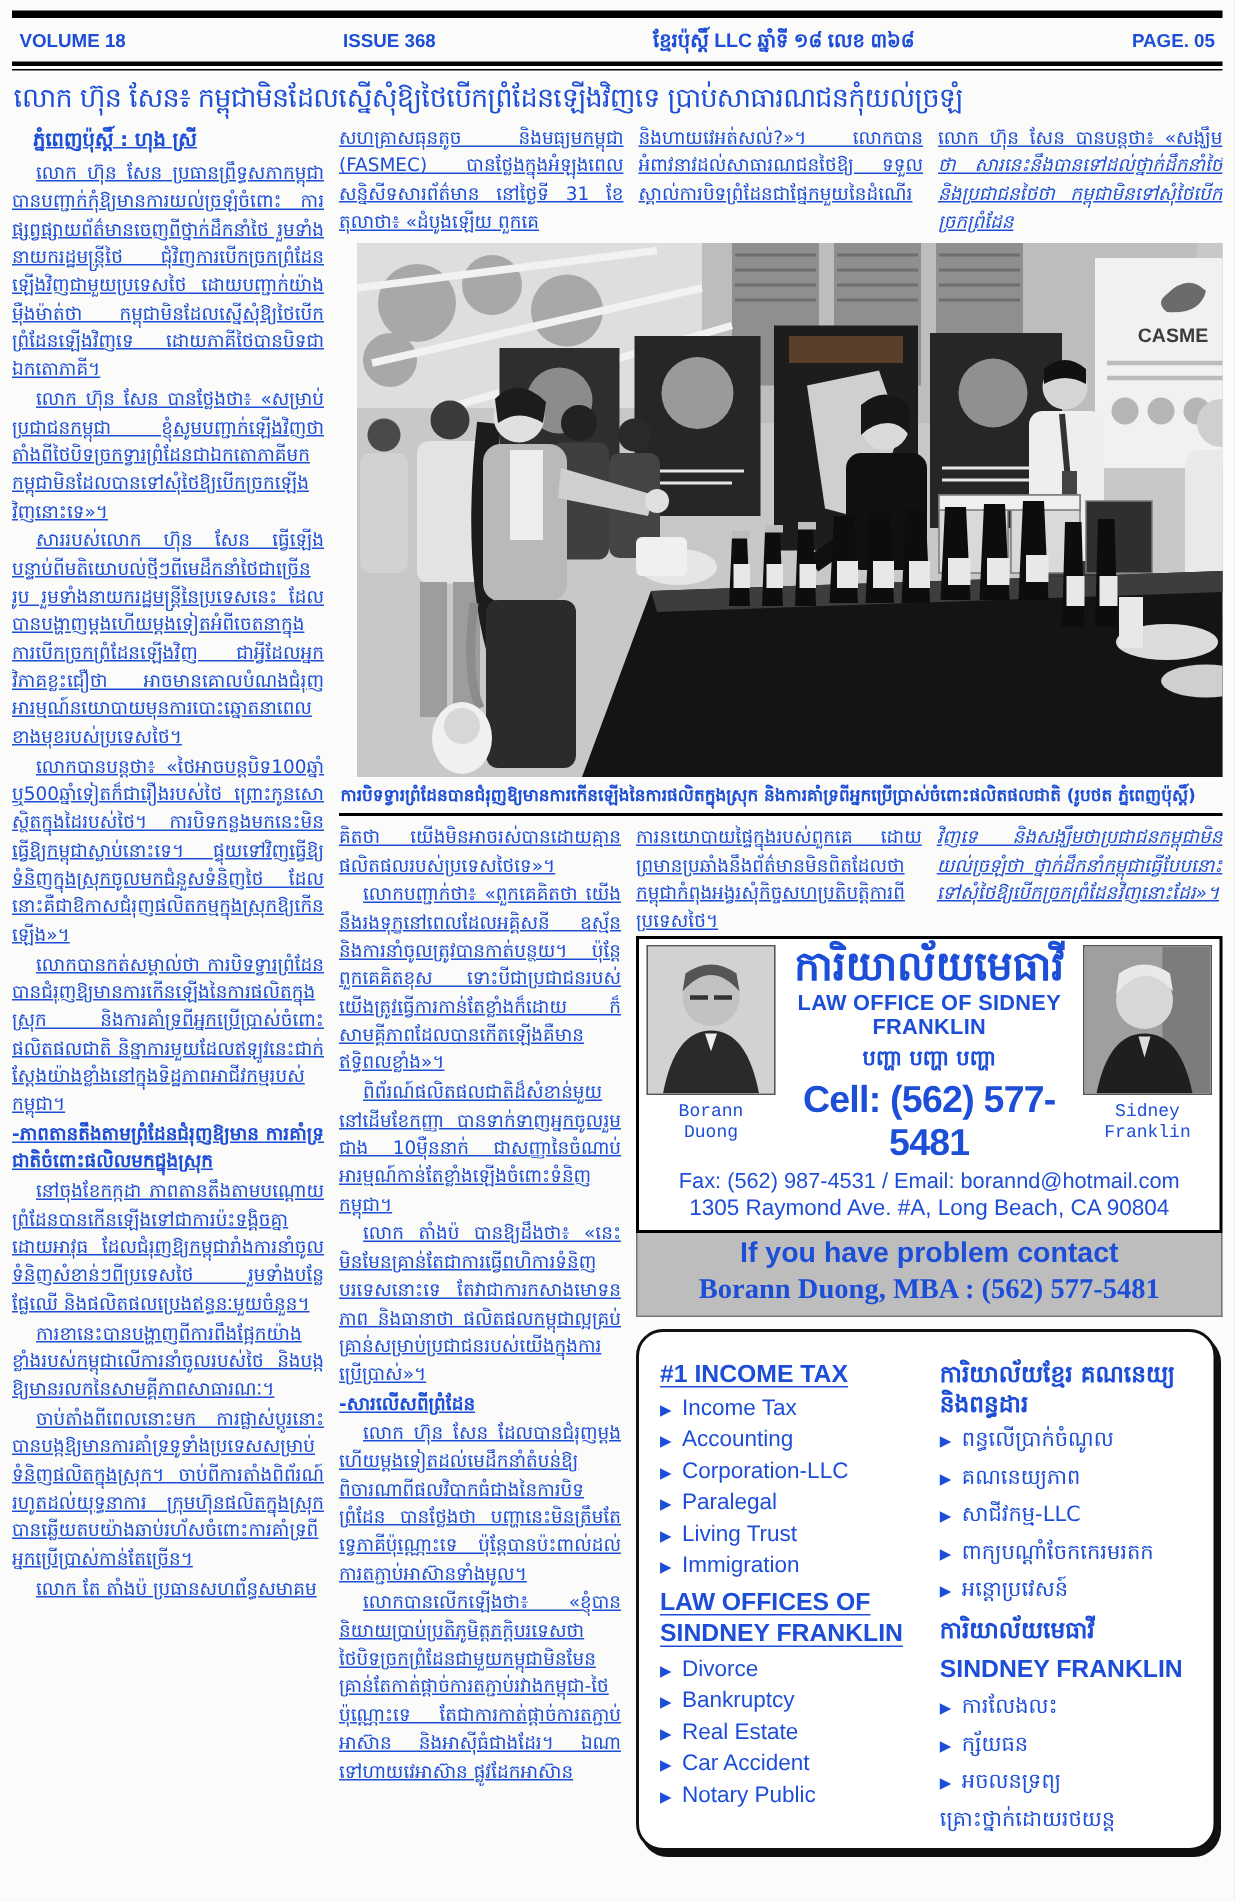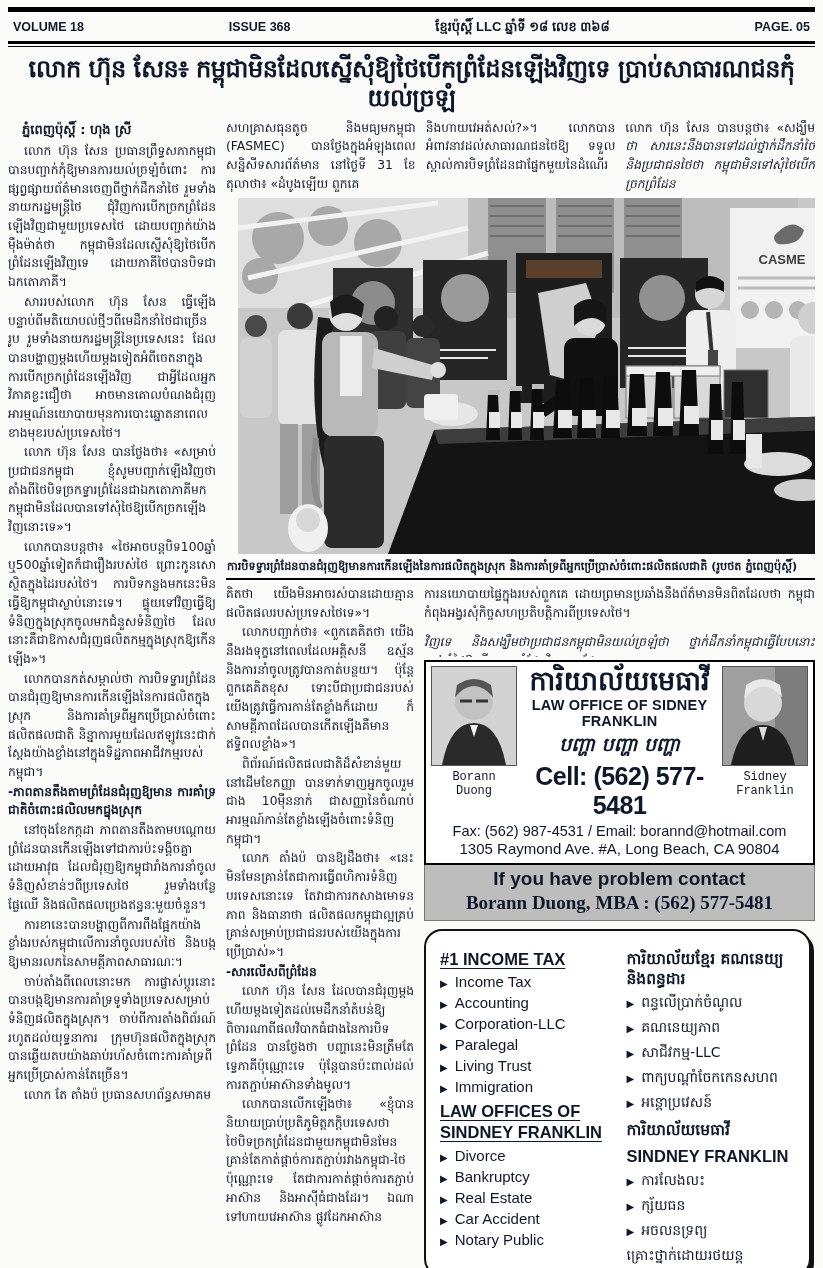--- a/index.html
+++ b/index.html
@@ -1,64 +1,64 @@
 <!DOCTYPE html>
 <html><head>
 <meta charset="utf-8">
 <style>
   html,body{margin:0;padding:0;background:#e9e9e7;}
   .page{
     position:relative;width:823px;height:1268px;margin:0 auto;
-    background:#fbfbf9;color:#0f172a;overflow:hidden;
+    background:#fbfbf9;color:#1d4ed8;overflow:hidden;
     font-family:"DejaVu Sans",sans-serif;
   }
   .inner{padding:4px 7px 0 7px;}
   .topbar{height:5px;background:#000;margin:3px 1px 4px 1px;}
   .mast-row{
     display:flex;align-items:baseline;justify-content:space-between;gap:8px;
     font-family:"Liberation Sans",sans-serif;font-weight:bold;font-size:12.5px;
     padding:2px 6px 3px 6px;white-space:nowrap;
   }
   .mast-kh{font-size:13px;}
   .mast-rule{border-top:3px solid #000;border-bottom:1.5px solid #000;height:2px;margin:1px 1px 0 1px;}
   .headline{
-    text-align:center;font-weight:bold;font-size:24px;line-height:1.2;
+    font-weight:normal;font-size:18px;line-height:1.2;
     padding:8px 2px 6px 2px;letter-spacing:-0.5px;
   }
   .main{display:flex;gap:10px;padding:0 1px;}
   .col1{width:208px;flex:0 0 auto;overflow:hidden;height:1150px;}
   .byline{font-weight:bold;font-size:13px;padding:1px 0 3px 14px;}
-  .body-text{font-size:12.3px;line-height:1.52;text-align:justify;}
+  .body-text{font-size:12.3px;line-height:1.52;text-align:justify;text-decoration:underline;}
   .body-text p{margin:0 0 1px 0;text-indent:16px;}
   .body-text p.nohang{text-indent:0;}
   .subhead{font-weight:bold;text-indent:0 !important;}
   .ital{font-style:italic;}
   .rightzone{flex:1;min-width:0;}
   .strip{display:flex;gap:10px;height:76px;overflow:hidden;}
   .strip > div{flex:1;min-width:0;}
   .photo-wrap{margin-top:3px;height:356px;background:#cfcfcf;overflow:hidden;margin-left:12px;}
   .photo-wrap svg{display:block;}
   .caption{font-size:11.3px;font-weight:bold;padding:5px 1px 3px 1px;line-height:1.35;}
   .cap-rule{border-top:2.5px solid #000;margin:1px 0 5px 0;}
   .below{display:flex;gap:10px;}
   .col2b{width:188px;flex:0 0 auto;overflow:hidden;height:690px;}
   .rbzone{flex:1;min-width:0;}
-  .rb-strip{display:flex;gap:10px;height:72px;overflow:hidden;margin-bottom:3px;flex-direction:column;}
+  .rb-strip{display:flex;gap:10px;height:72px;overflow:hidden;margin-bottom:3px;}
   .rb-strip > div{flex:1;min-width:0;}
 
   
   .law-ad{border:2.5px solid #000;background:#fff;padding:4px 5px 3px 5px;}
   .law-top{display:flex;gap:6px;align-items:stretch;}
   .law-photo{width:86px;flex:0 0 auto;text-align:center;}
   .law-photo .frame{border:1px solid #555;background:#d8d8d8;height:98px;overflow:hidden;}
   .law-photo .pcap{font-family:Liberation Mono, monospace;font-size:12px;padding-top:4px;}
   .law-center{flex:1;text-align:center;min-width:0;}
   .law-title-kh{font-weight:bold;font-size:27px;line-height:1.05;padding-top:1px;}
   .law-office-line{font-family:"Liberation Sans",sans-serif;font-weight:bold;font-size:14.5px;letter-spacing:0.2px;padding:2px 0;}
-  .law-banha{font-weight:bold;font-size:19px;padding:1px 0 2px 0;font-style:italic;}
+  .law-banha{font-weight:bold;font-size:14px;padding:1px 0 2px 0;}
   .law-cell{font-family:"Liberation Sans",sans-serif;font-weight:bold;font-size:25px;letter-spacing:-0.5px;}
   .law-fax{font-family:"Liberation Sans",sans-serif;font-size:14.5px;text-align:center;padding-top:3px;}
   .law-addr{font-family:"Liberation Sans",sans-serif;font-size:15px;text-align:center;padding:1px 0 3px 0;}
   .contact-banner{background:#bdbdbd;border:1px solid #777;border-top:none;text-align:center;padding:3px 2px 5px 2px;}
   .cb-kh{font-weight:bold;font-size:17.5px;line-height:1.25;}
   .cb-en1{font-family:"Liberation Sans",sans-serif;font-weight:bold;font-size:19px;line-height:1.2;}
   .cb-en2{font-family:"Liberation Serif",serif;font-weight:bold;font-size:19px;line-height:1.25;}
 
   
   .svc-box{
@@ -94,22 +94,22 @@
 
     <div class="mast-rule"></div>
 
     <div class="headline">លោក ហ៊ុន សែន៖ កម្ពុជាមិនដែលស្នើសុំឱ្យថៃបើកព្រំដែនឡើងវិញទេ ប្រាប់សាធារណជនកុំយល់ច្រឡំ</div>
 
     <div class="main">
 
       <div class="col1 body-text">
         <div class="byline">ភ្នំពេញប៉ុស្តិ៍ : ហុង ស្រី</div>
         <p>លោក ហ៊ុន សែន ប្រធានព្រឹទ្ធសភាកម្ពុជា បានបញ្ជាក់កុំឱ្យមានការយល់ច្រឡំចំពោះ ការផ្សព្វផ្សាយព័ត៌មានចេញពីថ្នាក់ដឹកនាំថៃ រួមទាំងនាយករដ្ឋមន្ត្រីថៃ ជុំវិញការបើកច្រកព្រំដែនឡើងវិញជាមួយប្រទេសថៃ ដោយបញ្ជាក់យ៉ាងម៉ឺងម៉ាត់ថា កម្ពុជាមិនដែលស្នើសុំឱ្យថៃបើកព្រំដែនឡើងវិញទេ ដោយភាគីថៃបានបិទជាឯកតោភាគី។</p>
+        <p>លោក ហ៊ុន សែន បានថ្លែងថា៖ «សម្រាប់ប្រជាជនកម្ពុជា ខ្ញុំសូមបញ្ជាក់ឡើងវិញថា តាំងពីថៃបិទច្រកទ្វារព្រំដែនជាឯកតោភាគីមក កម្ពុជាមិនដែលបានទៅសុំថៃឱ្យបើកច្រកឡើងវិញនោះទេ»។</p>
         <p>សាររបស់លោក ហ៊ុន សែន ធ្វើឡើងបន្ទាប់ពីមតិយោបល់ថ្មីៗពីមេដឹកនាំថៃជាច្រើនរូប រួមទាំងនាយករដ្ឋមន្ត្រីនៃប្រទេសនេះ ដែលបានបង្ហាញម្តងហើយម្តងទៀតអំពីចេតនាក្នុងការបើកច្រកព្រំដែនឡើងវិញ ជាអ្វីដែលអ្នកវិភាគខ្លះជឿថា អាចមានគោលបំណងជំរុញអារម្មណ៍នយោបាយមុនការបោះឆ្នោតនាពេលខាងមុខរបស់ប្រទេសថៃ។</p>
-        <p>លោក ហ៊ុន សែន បានថ្លែងថា៖ «សម្រាប់ប្រជាជនកម្ពុជា ខ្ញុំសូមបញ្ជាក់ឡើងវិញថា តាំងពីថៃបិទច្រកទ្វារព្រំដែនជាឯកតោភាគីមក កម្ពុជាមិនដែលបានទៅសុំថៃឱ្យបើកច្រកឡើងវិញនោះទេ»។</p>
         <p>លោកបានបន្តថា៖ «ថៃអាចបន្តបិទ100ឆ្នាំ ឬ500ឆ្នាំទៀតក៏ជារឿងរបស់ថៃ ព្រោះកូនសោស្ថិតក្នុងដៃរបស់ថៃ។ ការបិទកន្លងមកនេះមិនធ្វើឱ្យកម្ពុជាស្លាប់នោះទេ។ ផ្ទុយទៅវិញធ្វើឱ្យទំនិញក្នុងស្រុកចូលមកជំនួសទំនិញថៃ ដែលនោះគឺជាឱកាសជំរុញផលិតកម្មក្នុងស្រុកឱ្យកើនឡើង»។</p>
         <p>លោកបានកត់សម្គាល់ថា ការបិទទ្វារព្រំដែនបានជំរុញឱ្យមានការកើនឡើងនៃការផលិតក្នុងស្រុក និងការគាំទ្រពីអ្នកប្រើប្រាស់ចំពោះផលិតផលជាតិ និន្នាការមួយដែលឥឡូវនេះជាក់ស្តែងយ៉ាងខ្លាំងនៅក្នុងទិដ្ឋភាពអាជីវកម្មរបស់កម្ពុជា។</p>
         <p class="subhead">-ភាពតានតឹងតាមព្រំដែនជំរុញឱ្យមាន ការគាំទ្រជាតិចំពោះផលិលមកជ្នុងស្រុក</p>
         <p>នៅចុងខែកក្កដា ភាពតានតឹងតាមបណ្តោយព្រំដែនបានកើនឡើងទៅជាការប៉ះទង្គិចគ្នាដោយអាវុធ ដែលជំរុញឱ្យកម្ពុជារាំងការនាំចូលទំនិញសំខាន់ៗពីប្រទេសថៃ រួមទាំងបន្លែ ផ្លែឈើ និងផលិតផលប្រេងឥន្ធនៈមួយចំនួន។</p>
         <p>ការខានេះបានបង្ហាញពីការពឹងផ្អែកយ៉ាងខ្លាំងរបស់កម្ពុជាលើការនាំចូលរបស់ថៃ និងបង្កឱ្យមានរលកនៃសាមគ្គីភាពសាធារណៈ។</p>
         <p>ចាប់តាំងពីពេលនោះមក ការផ្លាស់ប្តូរនោះបានបង្កឱ្យមានការគាំទ្រទូទាំងប្រទេសសម្រាប់ទំនិញផលិតក្នុងស្រុក។ ចាប់ពីការតាំងពិព័រណ៍រហូតដល់យុទ្ធនាការ ក្រុមហ៊ុនផលិតក្នុងស្រុកបានឆ្លើយតបយ៉ាងឆាប់រហ័សចំពោះការគាំទ្រពីអ្នកប្រើប្រាស់កាន់តែច្រើន។</p>
         <p>លោក តែ តាំងប៉ ប្រធានសហព័ន្ធសមាគម</p>
       </div>
 
       <div class="rightzone">
@@ -410,21 +410,21 @@
                     <div class="svc-item">
                       <span class="tri">▶</span>
                       <span>គណនេយ្យភាព</span>
                     </div>
                     <div class="svc-item">
                       <span class="tri">▶</span>
                       <span>សាជីវកម្ម-LLC</span>
                     </div>
                     <div class="svc-item">
                       <span class="tri">▶</span>
-                      <span>ពាក្យបណ្តាំចែកកេនសហព</span>
+                      <span>ពាក្យបណ្តាំចែកកេរមរតក</span>
                     </div>
                     <div class="svc-item">
                       <span class="tri">▶</span>
                       <span>អន្តោប្រវេសន៍</span>
                     </div>
                   </div>
                 <div class="svc-head-kh">ការិយាល័យមេធាវី</div>
                 <div class="svc-head" style="text-decoration:none;">SINDNEY FRANKLIN</div>
                 <div>
                     <div class="svc-item">

